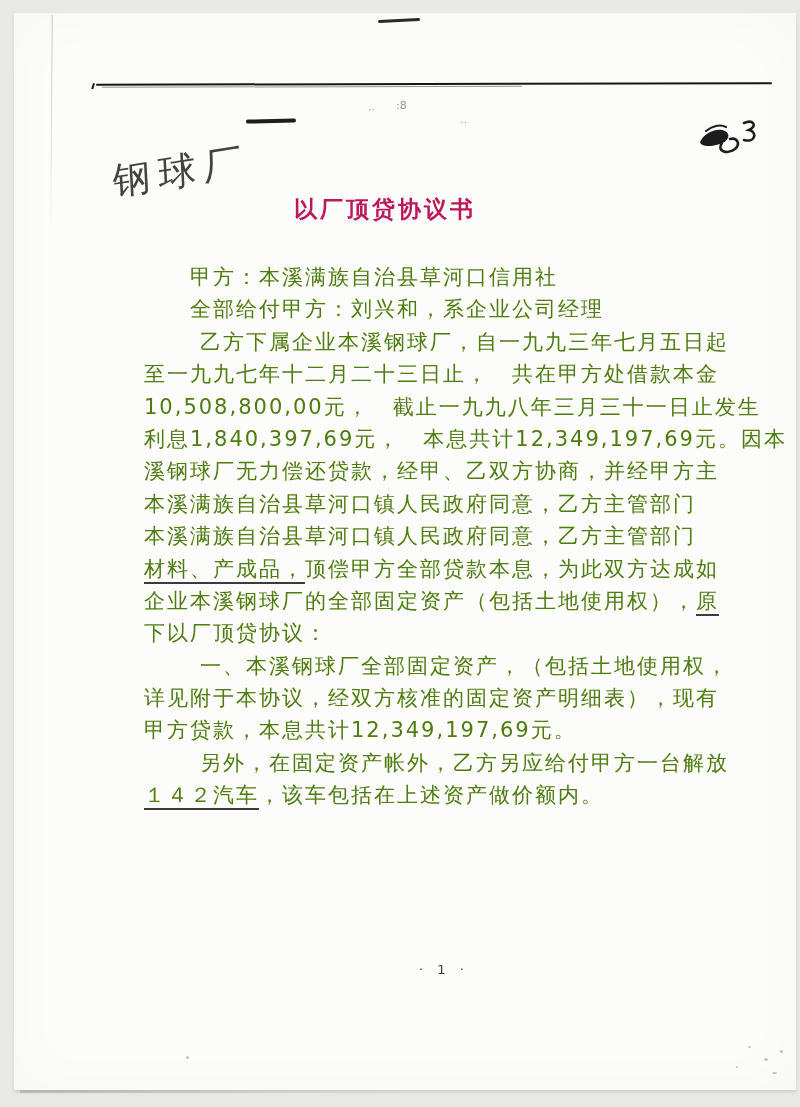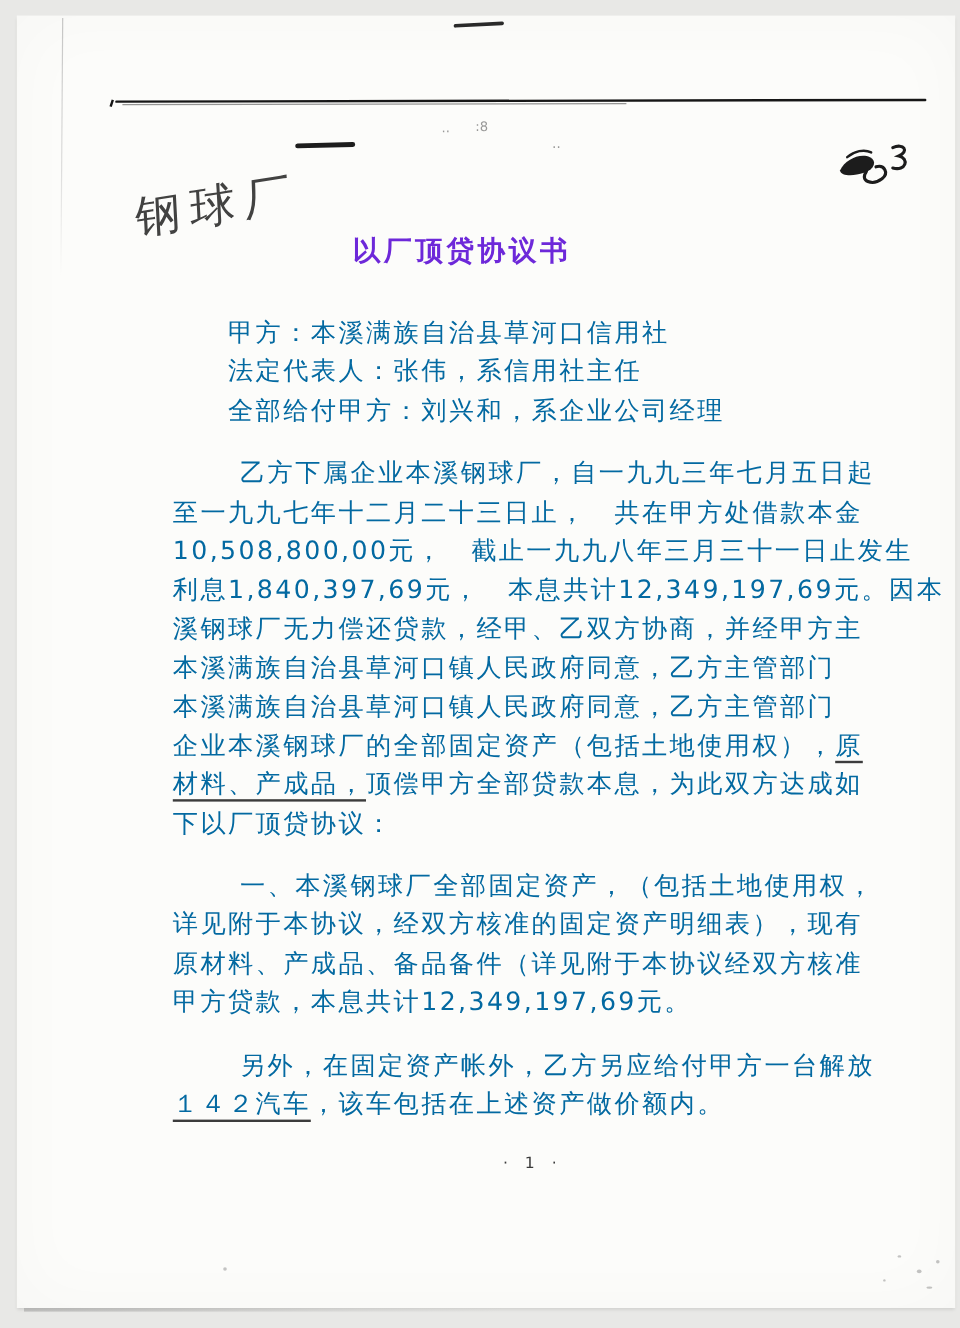--- a/index.html
+++ b/index.html
@@ -59,32 +59,32 @@
     position:absolute;left:112px;top:146px;
     font-size:38px;letter-spacing:8px;color:#2e2e2e;
     transform:rotate(-9deg) skewX(-6deg);
     font-weight:400;opacity:.9;white-space:nowrap;
   }
   .scribble{position:absolute;left:692px;top:116px;}
   
   .title{
     position:absolute;left:0;top:194px;width:770px;margin:0;
     text-align:center;font-size:23px;font-weight:600;
-    letter-spacing:3px;color:#6d28d9;
+    letter-spacing:3px;color:#be185d;
   }
   .doc-body{
     position:absolute;left:144px;top:261px;width:600px;
-    font-size:21px;color:#0369a1;
+    font-size:21px;color:#4d7c0f;
   }
   .line{
     height:32.4px;line-height:32.4px;white-space:nowrap;
     letter-spacing:2px;
   }
   .line.party{padding-left:46px;}
-  .line.indent{padding-left:56px;margin-top:20px;}
+  .line.indent{padding-left:56px;}
   .hand-underline{
     border-bottom:2px solid #3c3c3c;padding-bottom:1px;
   }
   .pageno{
     position:absolute;left:404px;top:962px;width:80px;
     text-align:center;font-size:13px;color:#3a3a3a;letter-spacing:5px;
   }
 </style>
 </head>
 <body>
@@ -113,34 +113,32 @@
     <path d="M8 26 C12 17, 25 11, 33 15 C39 18, 37 25, 28 28 C19 31, 9 31, 8 26 Z" fill="#1c1c1c"></path>
     <path d="M30 27 C24 35, 35 39, 43 33 C49 28, 45 21, 38 23" fill="none" stroke="#1c1c1c" stroke-width="2.6" stroke-linecap="round"></path>
     <path d="M52 7 C61 3, 66 10, 57 14 C66 16, 63 27, 52 24" fill="none" stroke="#1c1c1c" stroke-width="2.6" stroke-linecap="round"></path>
     <path d="M14 15 C20 10, 28 8, 34 11" fill="none" stroke="#1c1c1c" stroke-width="2" stroke-linecap="round"></path>
   </svg>
 
   <h1 class="title">以厂顶贷协议书</h1>
 
   <div class="doc-body" id="doc-body">
       <div class="line party">甲方：本溪满族自治县草河口信用社</div>
-      <div class="line party">法定代表人：张伟，系信用社主任</div>
       <div class="line party">全部给付甲方：刘兴和，系企业公司经理</div>
       <div class="line indent">乙方下属企业本溪钢球厂，自一九九三年七月五日起</div>
       <div class="line">至一九九七年十二月二十三日止，　共在甲方处借款本金</div>
       <div class="line">10,508,800,00元，　截止一九九八年三月三十一日止发生</div>
       <div class="line">利息1,840,397,69元，　本息共计12,349,197,69元。因本</div>
       <div class="line">溪钢球厂无力偿还贷款，经甲、乙双方协商，并经甲方主</div>
       <div class="line">本溪满族自治县草河口镇人民政府同意，乙方主管部门</div>
       <div class="line">本溪满族自治县草河口镇人民政府同意，乙方主管部门</div>
+      <div class="line"><span></span><span class="hand-underline">材料、产成品，</span><span>顶偿甲方全部贷款本息，为此双方达成如</span></div>
       <div class="line"><span>企业本溪钢球厂的全部固定资产（包括土地使用权），</span><span class="hand-underline">原</span><span></span></div>
-      <div class="line"><span></span><span class="hand-underline">材料、产成品，</span><span>顶偿甲方全部贷款本息，为此双方达成如</span></div>
       <div class="line">下以厂顶贷协议：</div>
       <div class="line indent">一、本溪钢球厂全部固定资产，（包括土地使用权，</div>
       <div class="line">详见附于本协议，经双方核准的固定资产明细表），现有</div>
-      <div class="line">原材料、产成品、备品备件（详见附于本协议经双方核准</div>
       <div class="line">甲方贷款，本息共计12,349,197,69元。</div>
       <div class="line indent">另外，在固定资产帐外，乙方另应给付甲方一台解放</div>
       <div class="line"><span></span><span class="hand-underline">１４２汽车</span><span>，该车包括在上述资产做价额内。</span></div>
     </div>
 
   <div class="pageno">· 1 ·</div>
 </div>
 
 </body></html>

